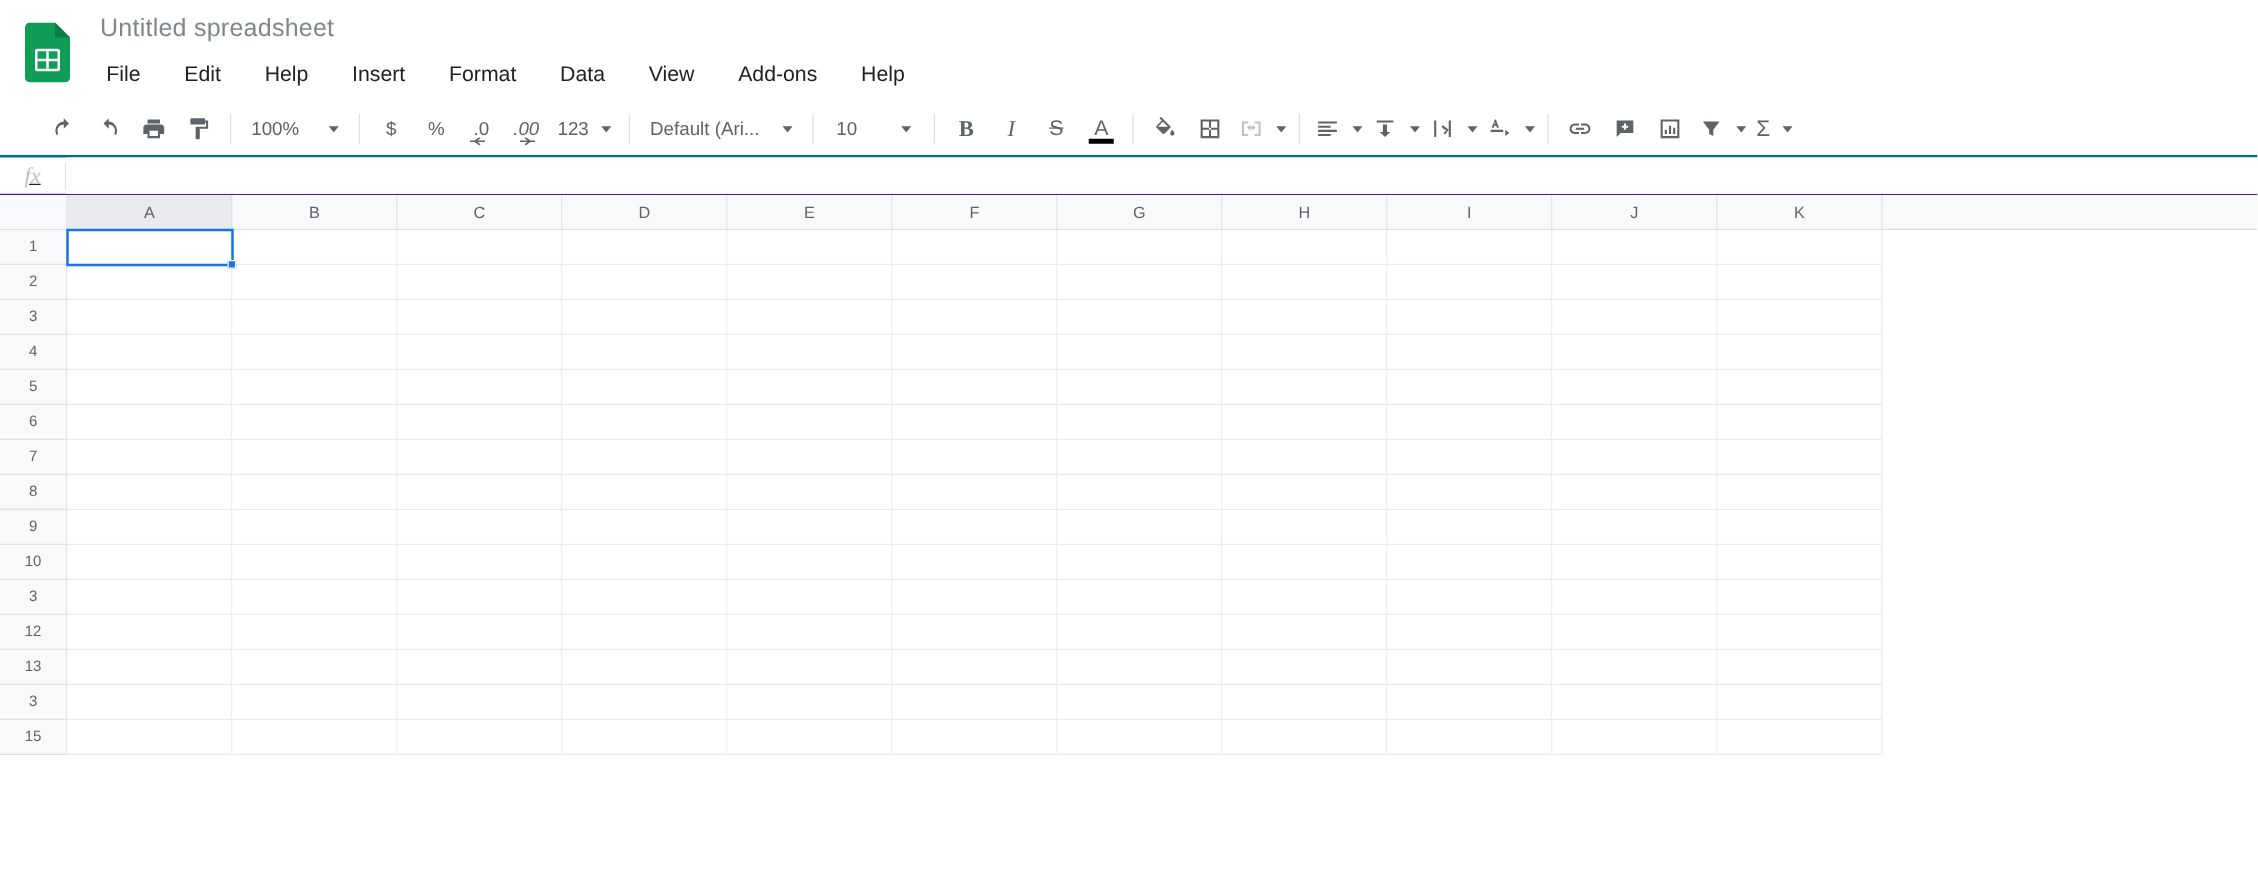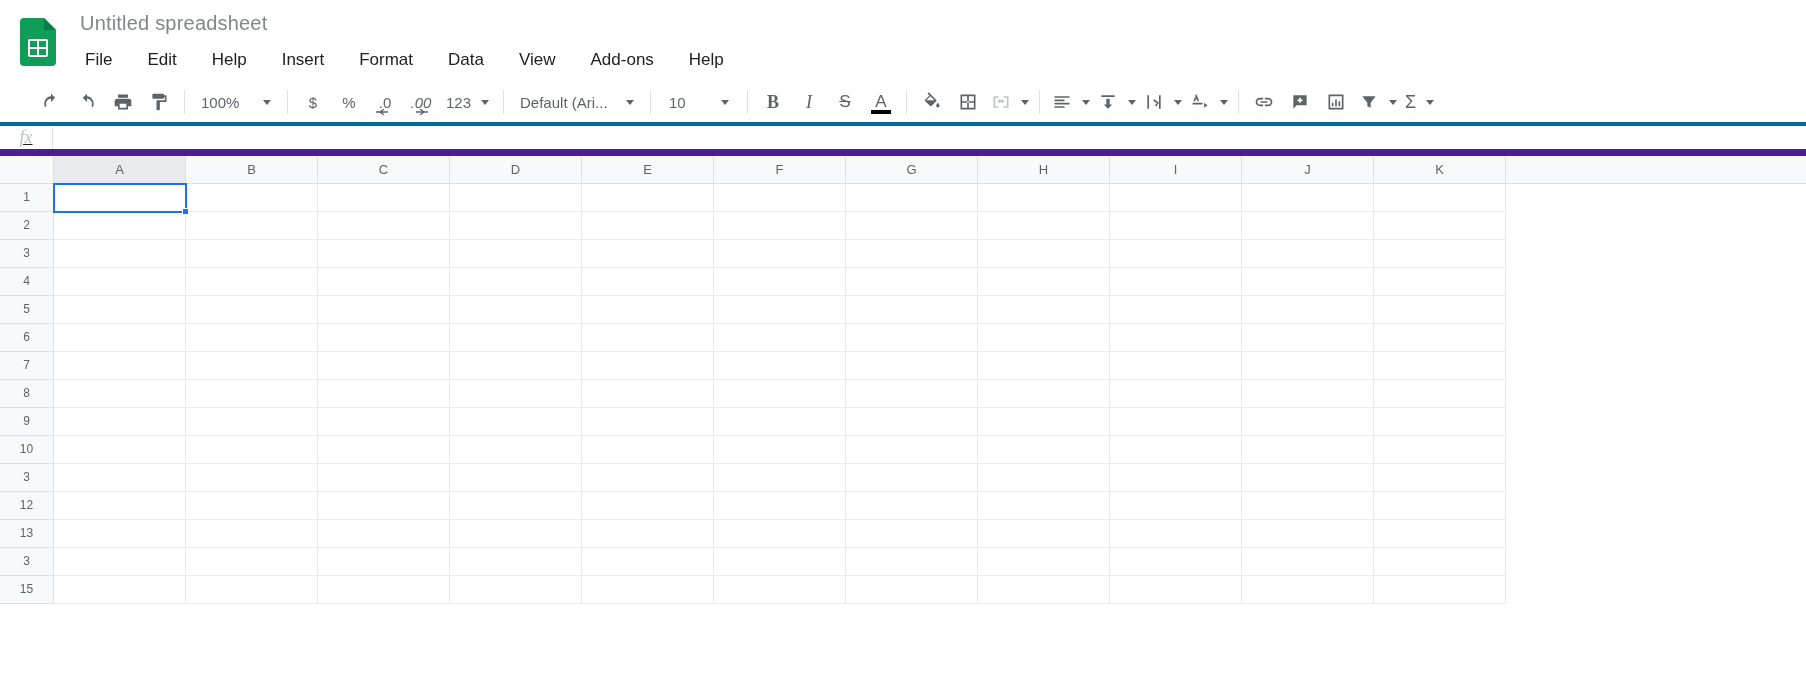--- a/index.html
+++ b/index.html
@@ -47,21 +47,21 @@
     color: #202124;
     cursor: pointer;
     border-radius: 4px;
   }
 
   
   .toolbar {
     display: flex;
     align-items: center;
     height: 44px;
-    border-bottom: 4px solid #0369a1;
+    border-bottom: 2px solid #0369a1;
     padding: 0 8px 0 34px;
     gap: 2px;
   }
   .tb-btn {
     width: 34px;
     height: 30px;
     display: inline-flex;
     align-items: center;
     justify-content: center;
     color: #5f6368;
@@ -111,21 +111,21 @@
     border-right: 4px solid transparent;
     border-top: 5px solid #5f6368;
     display: inline-block;
   }
 
   
   .formula-bar {
     display: flex;
     align-items: center;
     height: 30px;
-    border-bottom: 7px solid #4c1d95;
+    border-bottom: 1px solid #4c1d95;
     text-decoration: underline;
   }
   .fx {
     width: 52px;
     font-style: italic;
     font-family: Georgia, serif;
     color: #bdc1c6;
     font-size: 18px;
     text-align: center;
     padding-top: 0;

